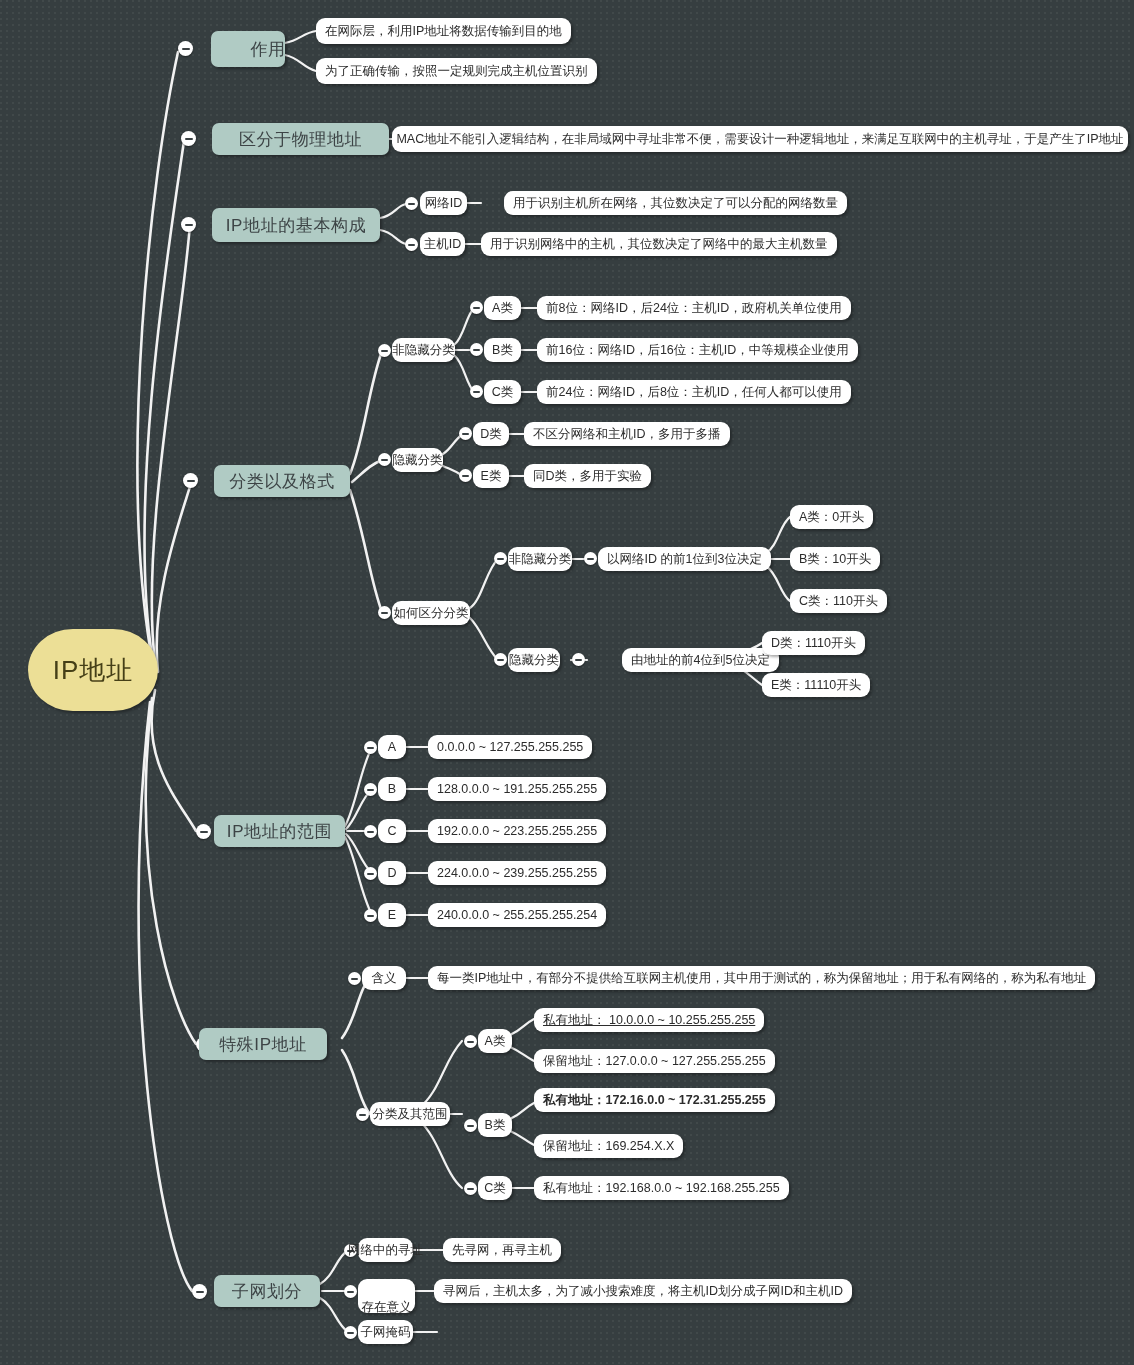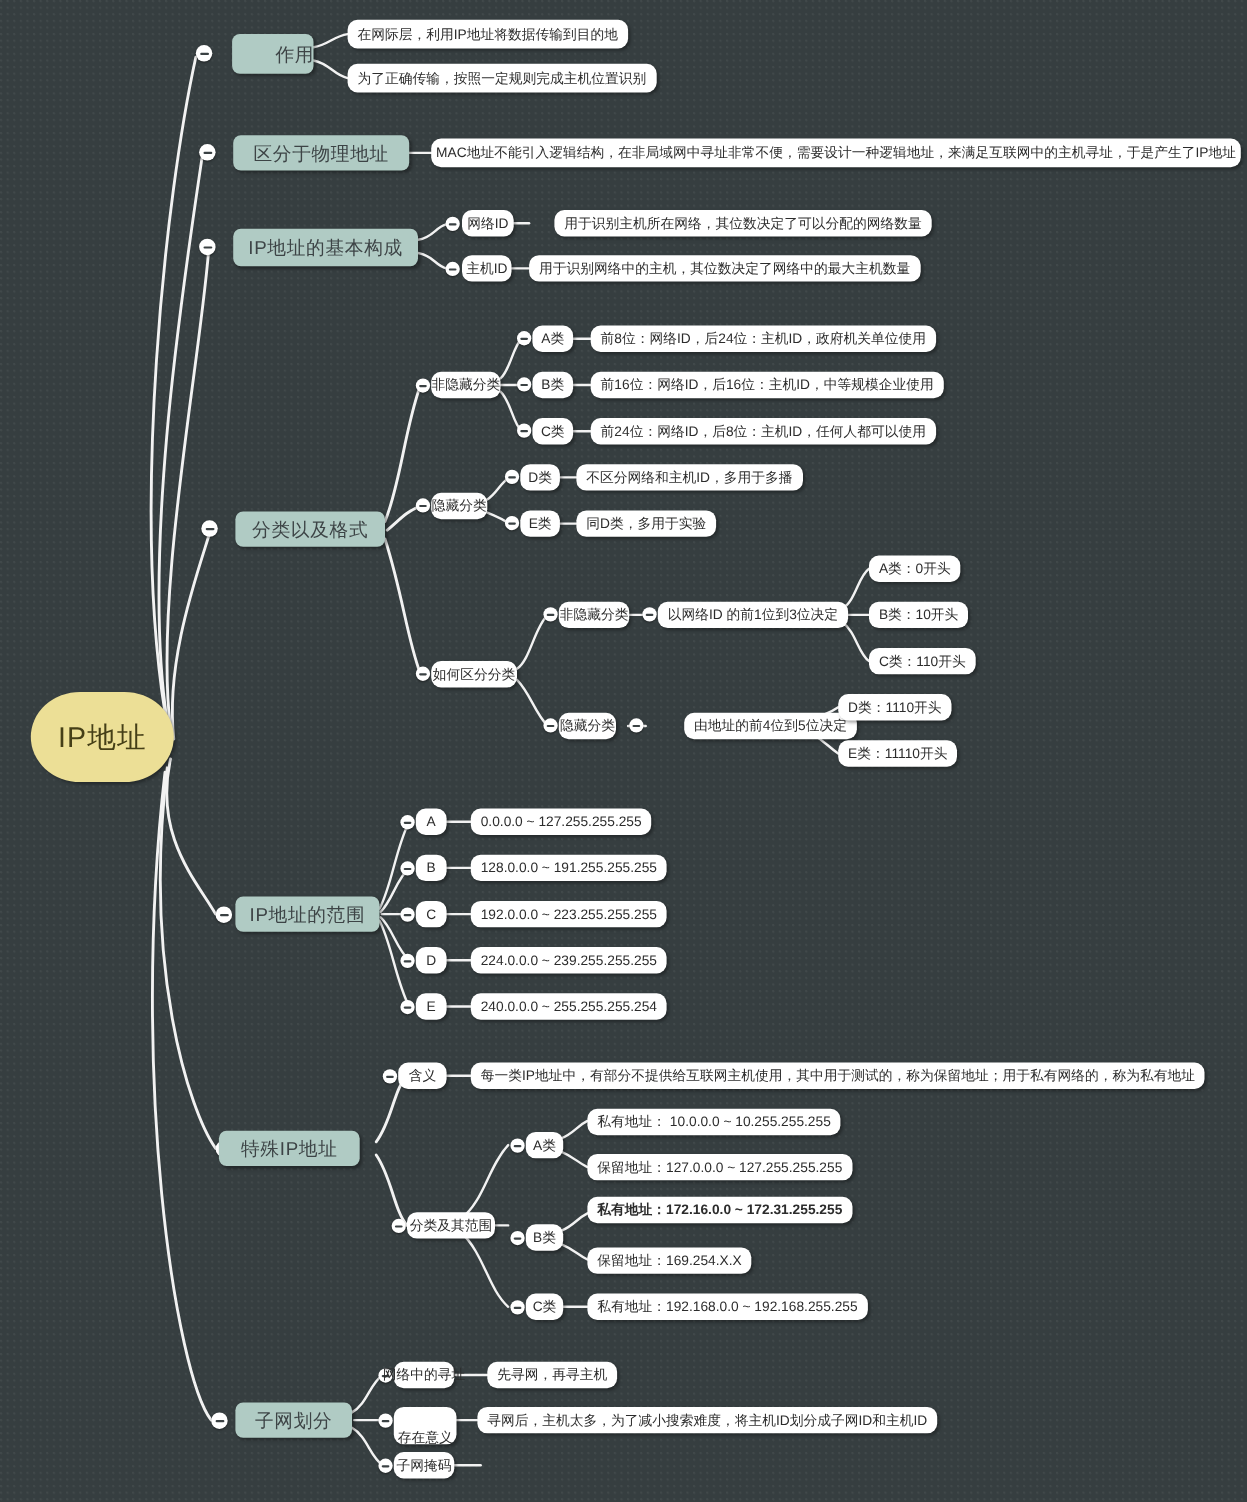--- a/index.html
+++ b/index.html
@@ -170,21 +170,21 @@
     <span>作用</span>
   </div>
   <div class="node pill" style="left:316px;top:18px;height:26px;">
     <span>在网际层，利用IP地址将数据传输到目的地</span>
   </div>
   <div class="node pill" style="left:316px;top:58px;height:26px;">
     <span>为了正确传输，按照一定规则完成主机位置识别</span>
   </div>
 
   <div class="knob" style="left:181px;top:131px;"></div>
-  <div class="node lvl1" style="left:212px;top:123px;width:160px;height:32px;">
+  <div class="node lvl1" style="left:212px;top:123px;width:177px;height:32px;">
     <span>区分于物理地址</span>
   </div>
   <div class="node pill" style="left:392px;top:126px;height:26px;max-width:736px;">
     <span>MAC地址不能引入逻辑结构，在非局域网中寻址非常不便，需要设计一种逻辑地址，来满足互联网中的主机寻址，于是产生了IP地址</span>
   </div>
 
   <div class="knob" style="left:181px;top:217px;"></div>
   <div class="node lvl1" style="left:212px;top:208px;width:168px;height:34px;">
     <span>IP地址的基本构成</span>
   </div>
@@ -344,21 +344,21 @@
 
   <div class="knob sm" style="left:356px;top:1108px;"></div>
   <div class="node pill" style="left:370px;top:1102px;width:80px;height:24px;">
     <span>分类及其范围</span>
   </div>
 
   <div class="knob sm" style="left:464px;top:1035px;"></div>
   <div class="node pill" style="left:478px;top:1029px;width:34px;height:24px;">
     <span>A类</span>
   </div>
-  <div class="node pill" style="left:534px;top:1008px;height:24px;">
+  <div class="node pill" style="left:534px;top:1008px;height:24px;text-decoration:underline;">
     <span>私有地址： 10.0.0.0 ~ 10.255.255.255</span>
   </div>
   <div class="node pill" style="left:534px;top:1049px;height:24px;">
     <span>保留地址：127.0.0.0 ~ 127.255.255.255</span>
   </div>
 
   <div class="knob sm" style="left:464px;top:1119px;"></div>
   <div class="node pill" style="left:478px;top:1113px;width:34px;height:24px;">
     <span>B类</span>
   </div>

